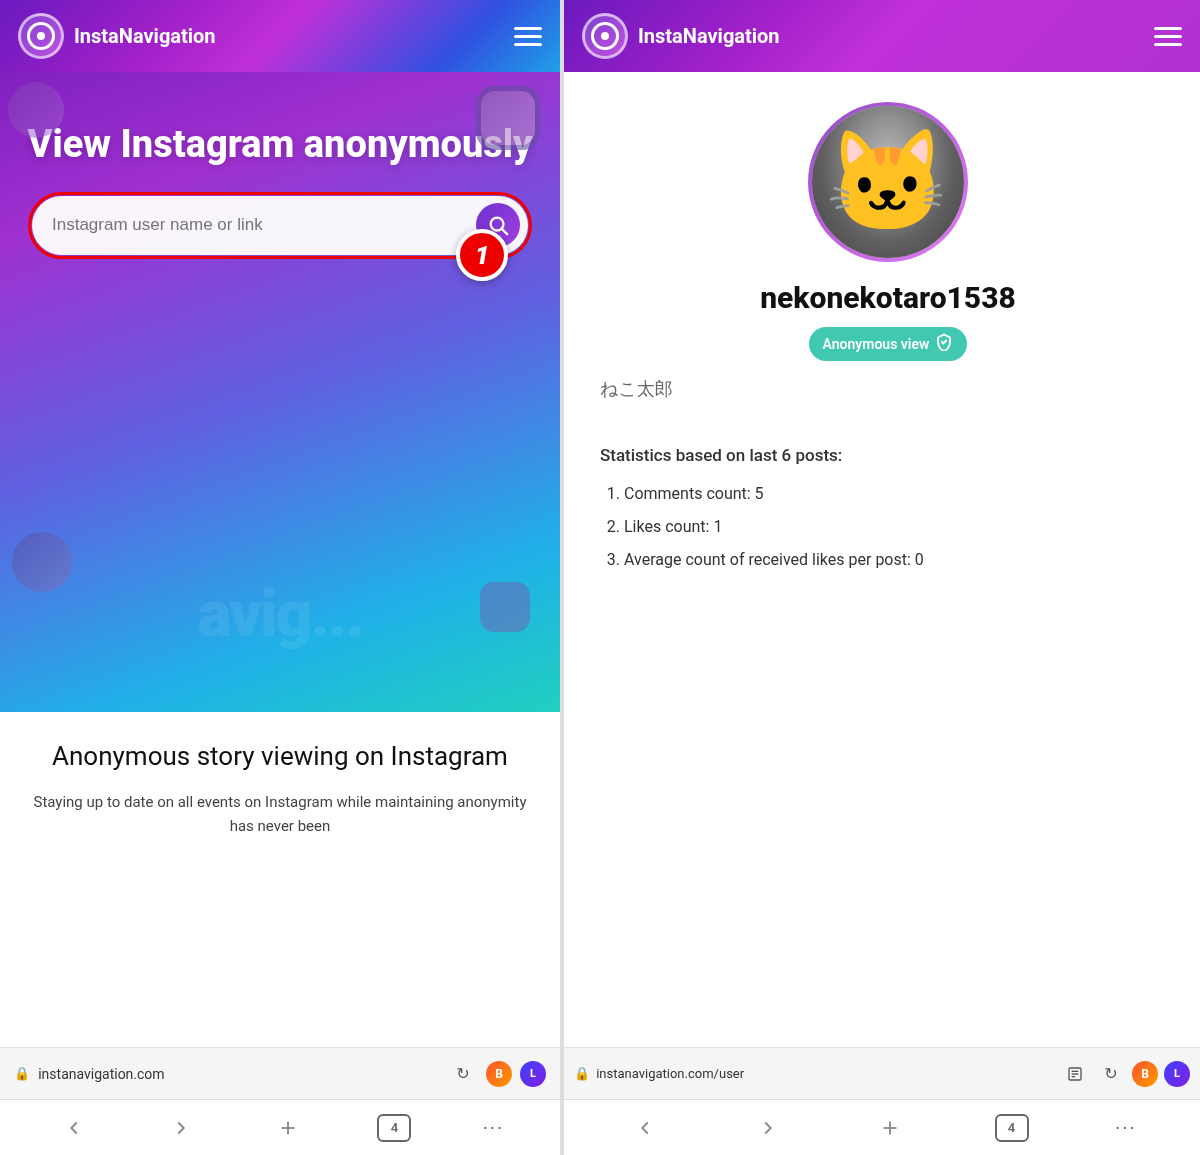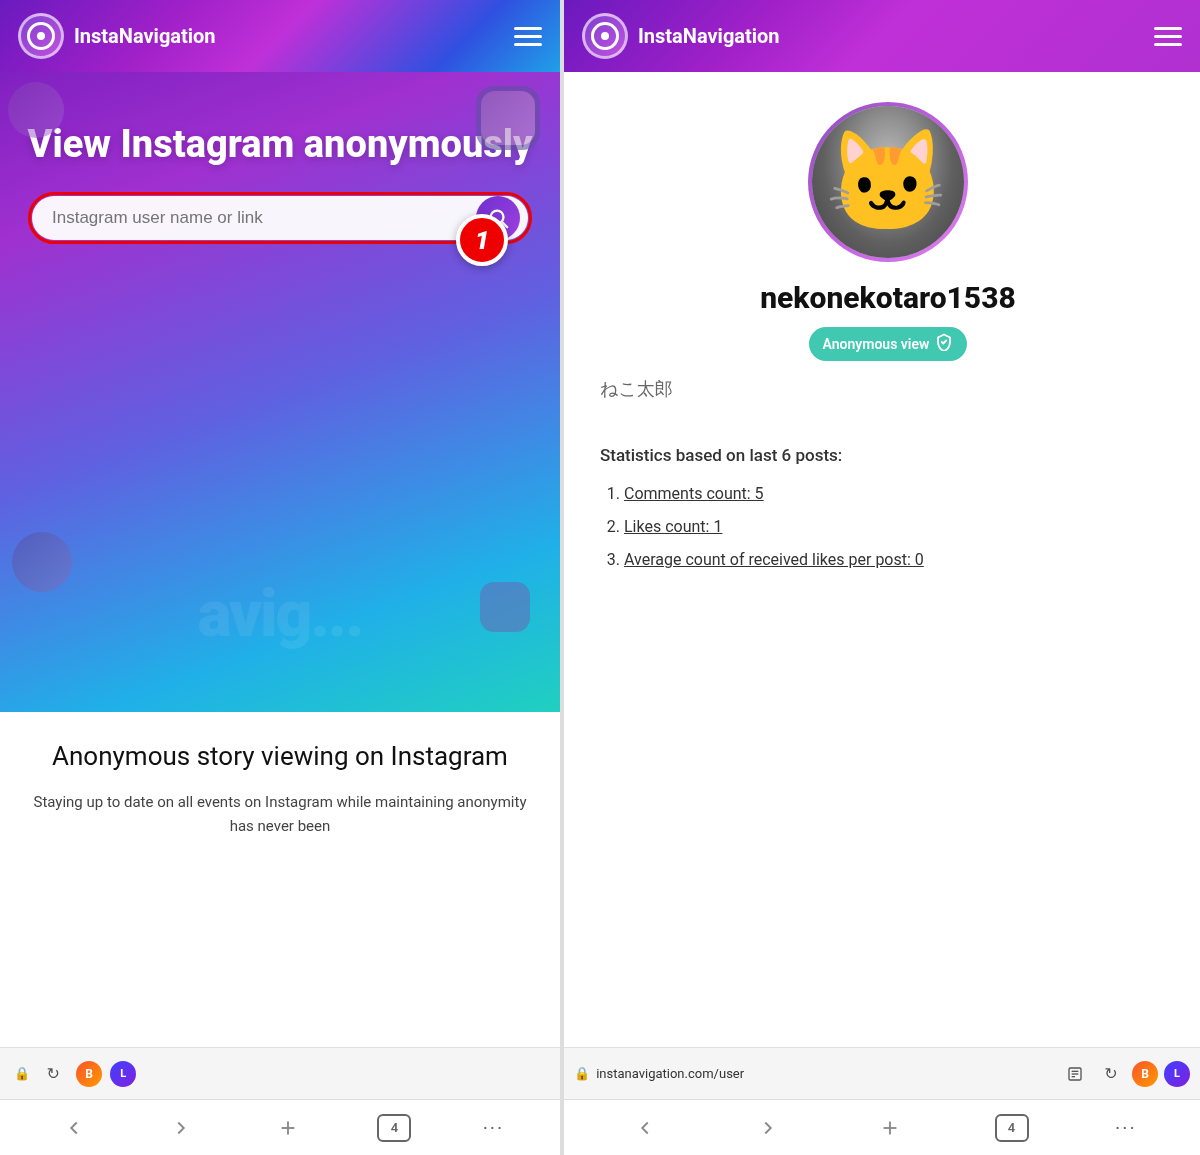--- a/index.html
+++ b/index.html
@@ -202,21 +202,21 @@
       pointer-events: none;
       z-index: 2;
     }
 
     .search-box {
       display: flex;
       align-items: center;
       background: rgba(255,255,255,0.95);
       border-radius: 30px;
       padding: 0 8px 0 20px;
-      height: 44px;
+      height: 59px;
       position: relative;
     }
 
     .search-input {
       flex: 1;
       border: none;
       background: transparent;
       font-size: 17px;
       color: #888;
       outline: none;
@@ -496,21 +496,20 @@
     .stats-list {
       list-style: decimal;
       padding-left: 24px;
     }
 
     .stats-list li {
       font-size: 16px;
       color: #333;
       padding: 3px 0;
       line-height: 1.7;
-      text-decoration: underline;
     }
 
     
     .right-browser-bar {
       height: 52px;
       background: #f5f5f5;
       border-top: 1px solid #e0e0e0;
       display: flex;
       align-items: center;
       padding: 0 10px;
@@ -589,20 +588,21 @@
     </div>
 
     <div class="left-content">
       <h2 class="section-title">Anonymous story viewing on Instagram</h2>
       <p class="section-text">Staying up to date on all events on Instagram while maintaining anonymity has never been</p>
     </div>
   </div>
 
   <div class="browser-bar">
     <span class="lock-icon">🔒</span>
+    <span class="url-text">instanavigation.com</span>
     <div class="browser-btn">↻</div>
     <div class="brave-icon">B</div>
     <div class="leo-icon">L</div>
   </div>
 
   <div class="nav-bar">
     <div class="nav-btn">
       <svg viewBox="0 0 24 24">
           <polyline points="15,18 9,12 15,6"></polyline>
         </svg>

